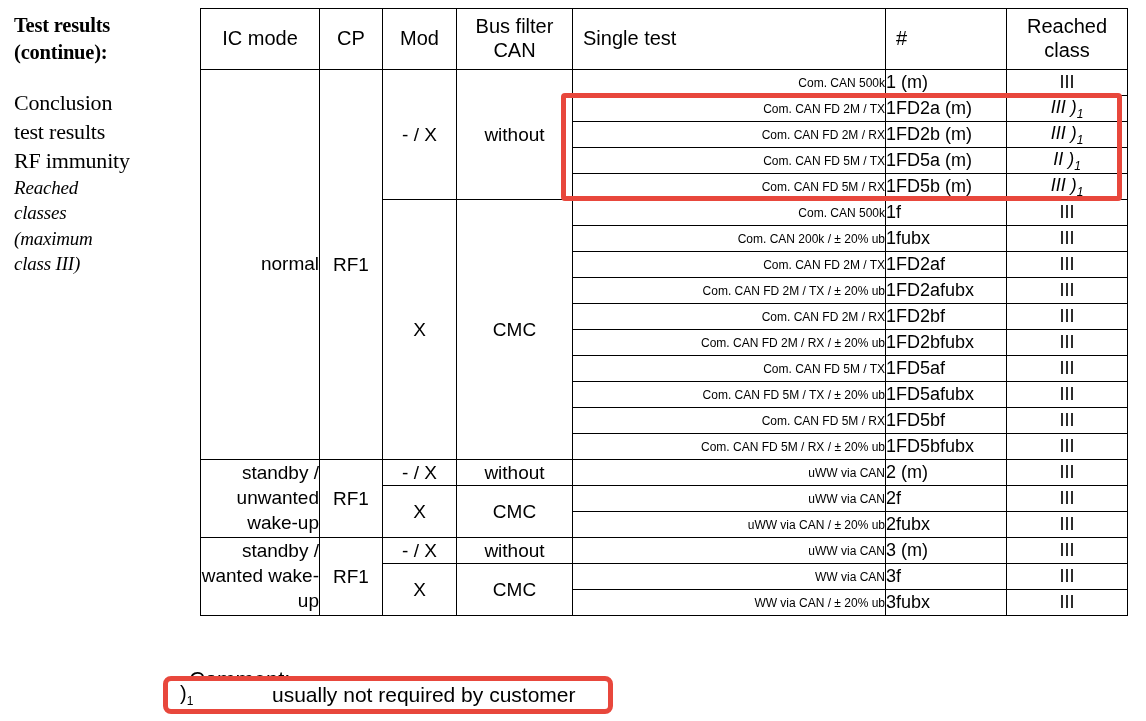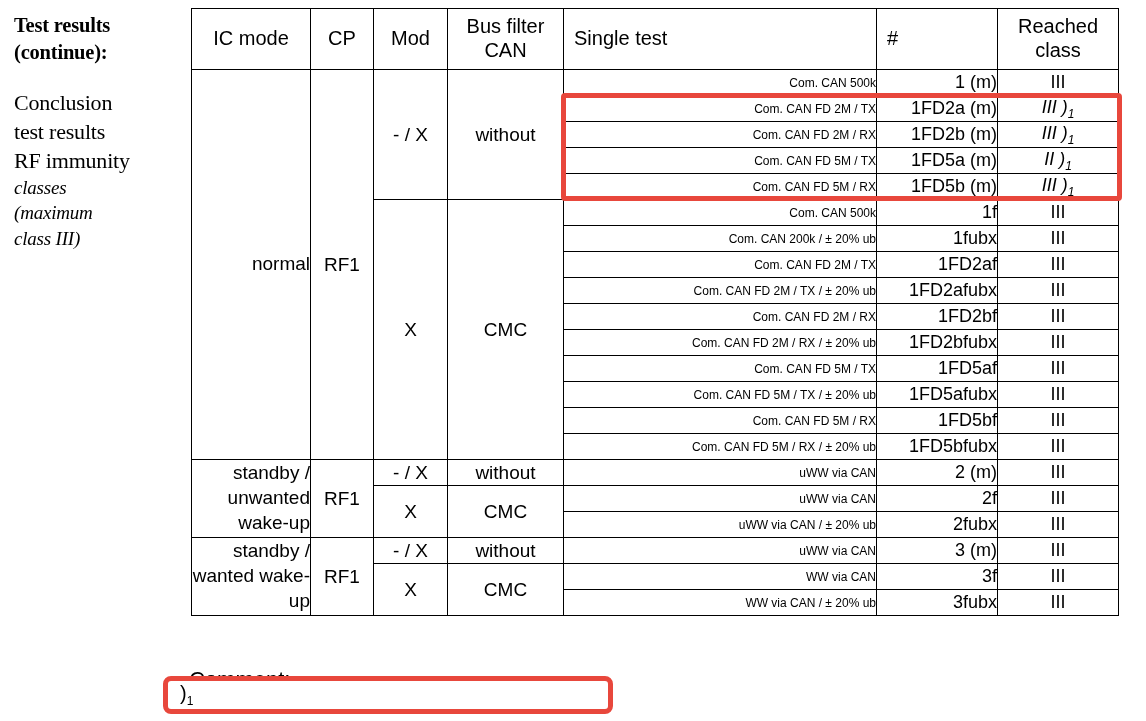--- a/index.html
+++ b/index.html
@@ -40,21 +40,21 @@
   .cap-italic {
     font-size: 19px;
     font-style: italic;
     line-height: 1.33;
     letter-spacing: -0.2px;
   }
 
   
   #results-table {
     position: absolute;
-    left: 191px;
+    left: 200px;
     top: 8px;
     width: 927px;
     border-collapse: collapse;
     table-layout: fixed;
   }
   #results-table th,
   #results-table td {
     border: 1px solid #000000;
     padding: 0;
     font-weight: normal;
@@ -98,21 +98,21 @@
   }
   td.r-single {
     height: 25px;
     font-size: 12px;
     text-align: right;
     padding-left: 8px;
     white-space: nowrap;
   }
   td.r-num {
     font-size: 18px;
-    text-align: right;
+    text-align: left;
     padding-left: 8px;
     white-space: nowrap;
   }
   td.r-class {
     font-size: 18px;
     text-align: center;
   }
   td.r-class.italic {
     font-style: italic;
     font-weight: bold;
@@ -186,20 +186,21 @@
   <div class="cap-title">
     <div>Test results</div>
     <div>(continue):</div>
   </div>
   <div class="cap-sub">
     <div>Conclusion</div>
     <div>test results</div>
     <div>RF immunity</div>
   </div>
   <div class="cap-italic">
+    <div>Reached</div>
     <div>classes</div>
     <div>(maximum</div>
     <div>class III)</div>
   </div>
 </div>
 
 <table id="results-table">
   <colgroup>
     <col class="c-icmode">
       <col class="c-cp">
@@ -346,14 +347,15 @@
       </tr>
     </tbody>
 </table>
 
 <div id="fd-highlight"></div>
 
 <div id="comment-label">Comment:</div>
 <div id="comment-box">
   <div id="comment-inner">
     <span id="comment-marker">)<span class="sup1">1</span></span>
+    <span id="comment-text">usually not required by customer</span>
   </div>
 </div>
 
 </body></html>

